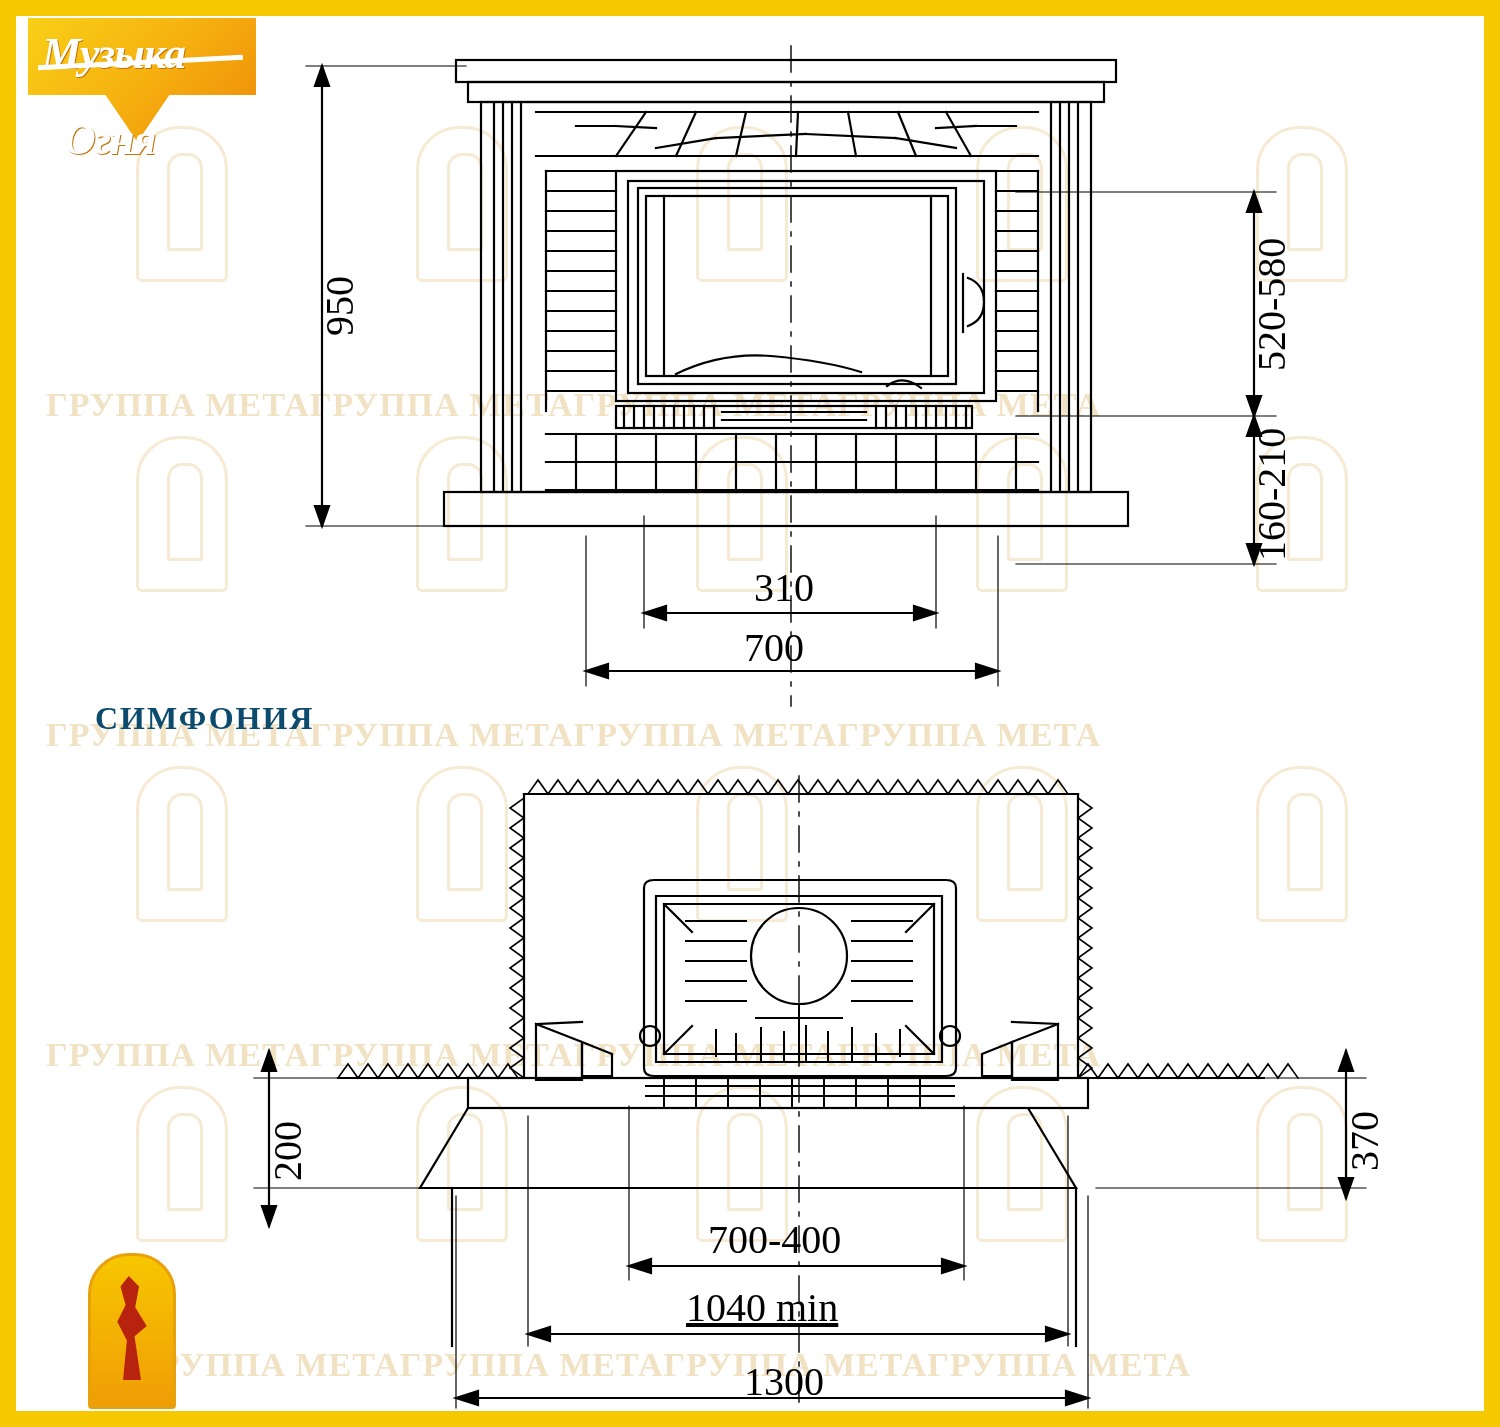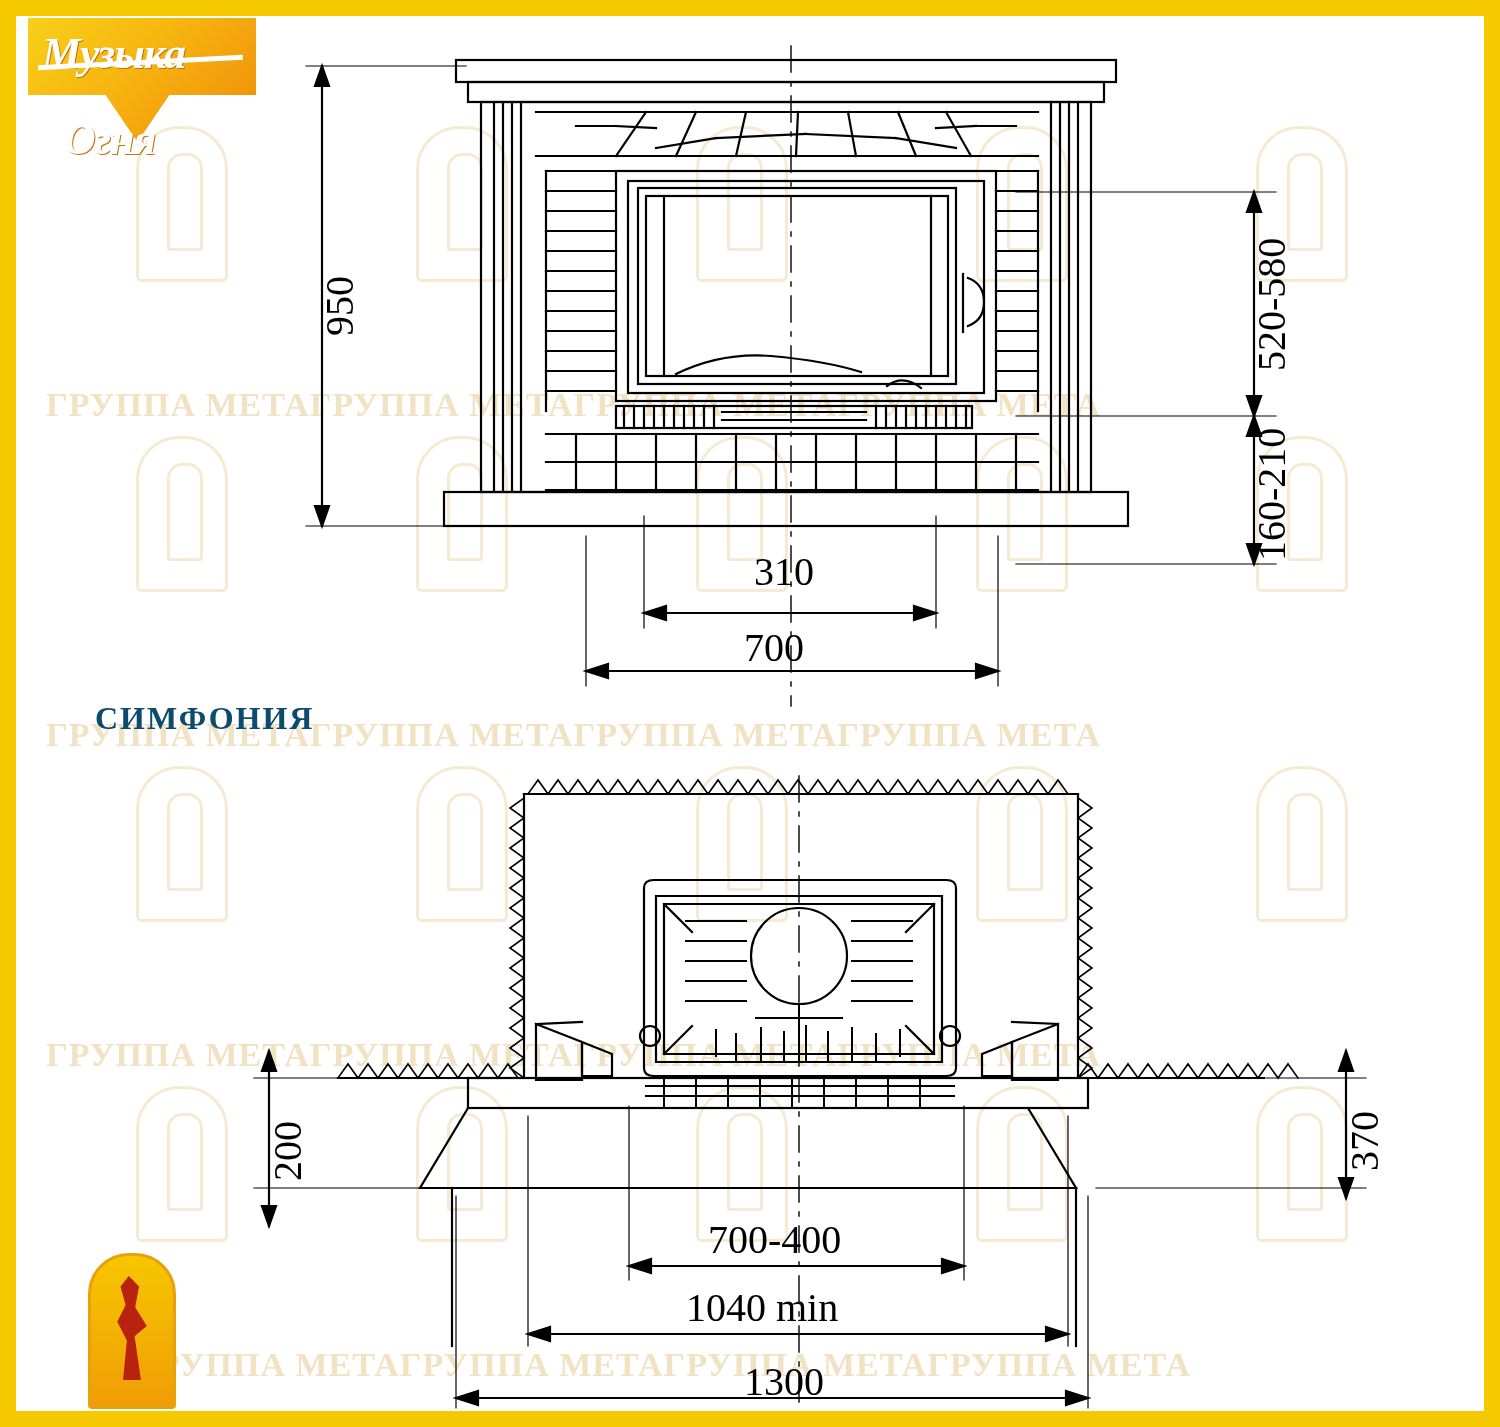--- a/index.html
+++ b/index.html
@@ -454,27 +454,27 @@
         <path d="M440 1382 l22 -7 l0 14 z" fill="#000"></path>
         <path d="M1072 1382 l-22 -7 l0 14 z" fill="#000"></path>
         <line x1="440" y1="1180" x2="440" y2="1392" stroke-width="1.2"></line>
         <line x1="1072" y1="1180" x2="1072" y2="1392" stroke-width="1.2"></line>
       </g>
     </svg>
 
     <span class="label dim-v" style="left:300px; top:320px;">950</span>
     <span class="label dim-v" style="left:1232px; top:355px;">520-580</span>
     <span class="label dim-v" style="left:1232px; top:545px;">160-210</span>
-    <span class="label dim-h" style="left:738px; top:532px;">310</span>
+    <span class="label dim-h" style="left:738px; top:548px;">310</span>
     <span class="label dim-h" style="left:728px; top:608px;">700</span>
 
     <span class="label dim-v" style="left:248px; top:1165px;">200</span>
     <span class="label dim-v" style="left:1325px; top:1155px;">370</span>
     <span class="label dim-h" style="left:692px; top:1200px;">700-400</span>
-    <span class="label dim-h" style="left:670px; top:1268px;">1040 min</span>
+    <span class="label dim-h" style="left:670px; top:1268px;text-decoration:underline;">1040 min</span>
     <span class="label dim-h" style="left:728px; top:1332px;margin-top:10px;">1300</span>
   </div>
 
   <div class="title-sym">СИМФОНИЯ</div>
 
   <div class="logo">
     <div class="logo-plate"></div>
     <div class="logo-word1">Музыка</div>
     <div class="logo-strike"></div>
     <div class="logo-word2">Огня</div>

